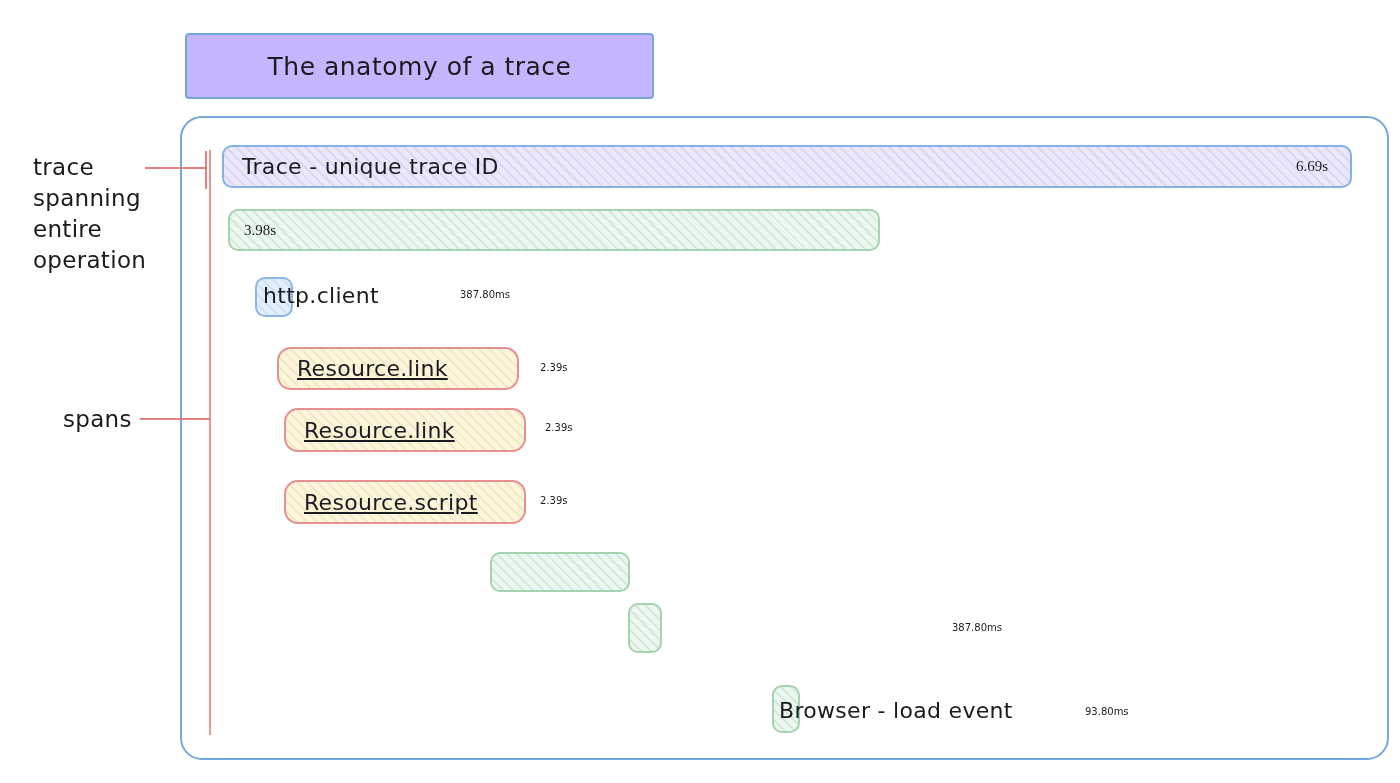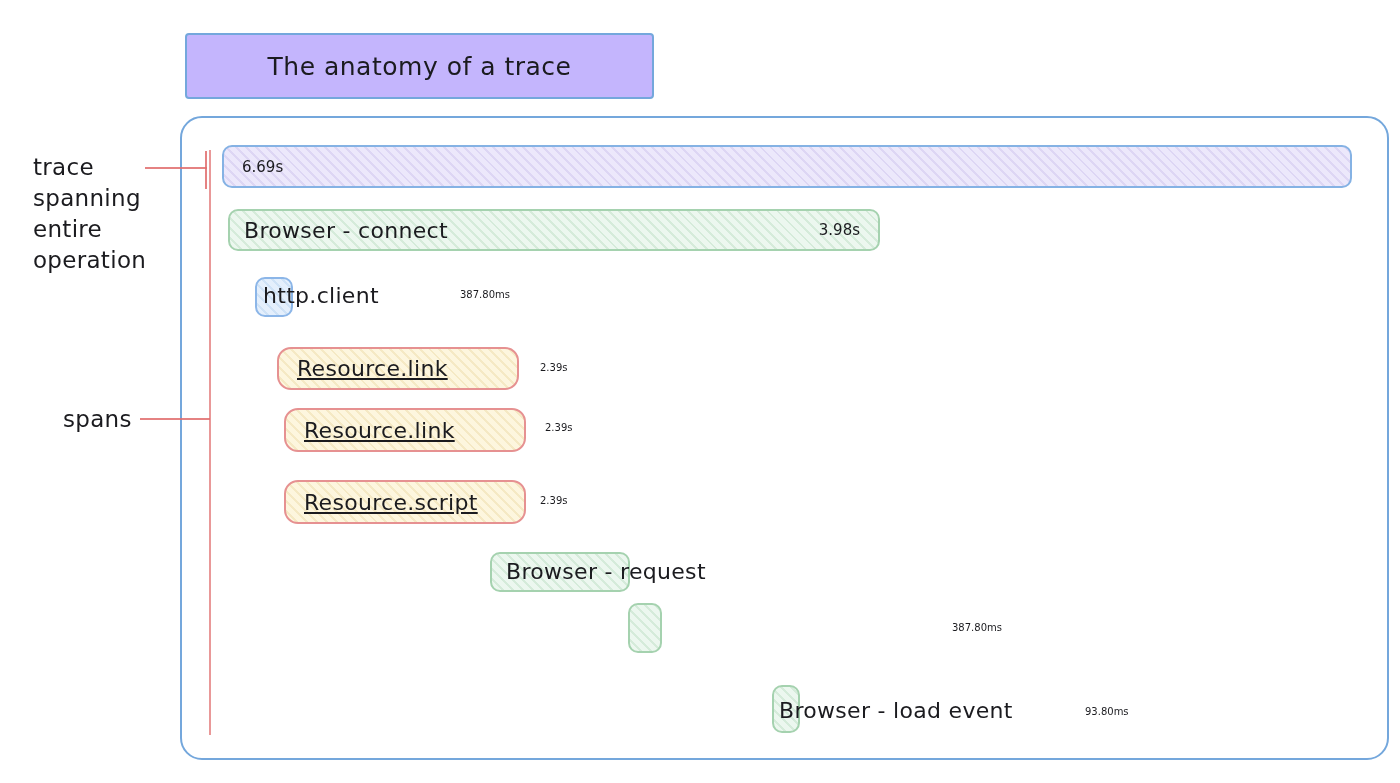--- a/index.html
+++ b/index.html
@@ -32,21 +32,21 @@
   .red-line { position: absolute; background: #e06c6c; opacity: 0.85; }
   
   .bar, .box {
     position: absolute; box-sizing: border-box;
   }
   .bar {
     display: flex; align-items: center; justify-content: space-between;
     border-radius: 10px;
   }
   .bar-label { font-size: 22px; letter-spacing: 0.3px; white-space: nowrap; }
-  .bar-duration { font-size: 15px; white-space: nowrap; }
+  .bar-duration { font-size: 15px; white-space: nowrap; font-family: Liberation Serif, serif; }
   .hatch-purple {
     background: repeating-linear-gradient(45deg, #ddd6f4 0px, #ddd6f4 2px, #ece8fb 2px, #ece8fb 7px);
     border: 2px solid #85b2e4;
   }
   .hatch-green {
     background: repeating-linear-gradient(45deg, #d5ebda 0px, #d5ebda 2px, #ecf7ef 2px, #ecf7ef 7px);
     border: 2px solid #a5d2af;
   }
   .hatch-blue {
     background: repeating-linear-gradient(45deg, #cfe2f6 0px, #cfe2f6 2px, #e4effc 2px, #e4effc 7px);
@@ -86,25 +86,25 @@
     <div>operation</div>
   </div>
   <div class="anno-text" style="left:63px; top:404px;">spans</div>
 
   <div class="red-line" style="left:145px; top:167px; width:62px; height:2px;"></div>
   <div class="red-line" style="left:205px; top:151px; width:2px; height:38px;"></div>
   <div class="red-line" style="left:140px; top:418px; width:70px; height:2px;"></div>
   <div class="red-line" style="left:209px; top:150px; width:2px; height:585px; opacity:0.7;"></div>
 
   <div class="bar hatch-purple" style="left:222px; top:145px; width:1130px; height:43px; padding:0 22px 0 18px;">
+    <span class="bar-label">Trace - unique trace ID</span>
     <span class="bar-duration">6.69s</span>
   </div>
 
   <div class="bar hatch-green" style="left:228px; top:209px; width:652px; height:42px; padding:0 18px 0 14px;">
-    <span class="bar-label">Browser - connect</span>
     <span class="bar-duration">3.98s</span>
   </div>
 
   <div class="box hatch-blue" style="left:255px; top:277px; width:38px; height:40px;"></div>
   <span class="free-label" style="left:263px; top:283px;">http.client</span>
   <span class="duration-label" style="left:460px; top:289px;">387.80ms</span>
 
   <div class="box hatch-yellow resource-box" style="left:277px; top:347px; width:242px; height:43px;">
     <span class="bar-label">Resource.link</span>
   </div>
@@ -114,21 +114,20 @@
     <span class="bar-label">Resource.link</span>
   </div>
   <span class="duration-label" style="left:545px; top:422px;">2.39s</span>
 
   <div class="box hatch-yellow resource-box" style="left:284px; top:480px; width:242px; height:44px;">
     <span class="bar-label">Resource.script</span>
   </div>
   <span class="duration-label" style="left:540px; top:495px;">2.39s</span>
 
   <div class="box hatch-green" style="left:490px; top:552px; width:140px; height:40px;"></div>
-  <span class="free-label" style="left:506px; top:559px;">Browser - request</span>
 
   <div class="box hatch-green" style="left:628px; top:603px; width:34px; height:50px;"></div>
   <span class="duration-label" style="left:952px; top:622px;">387.80ms</span>
 
   <div class="box hatch-green" style="left:772px; top:685px; width:28px; height:48px;"></div>
   <span class="free-label" style="left:779px; top:698px;">Browser - load event</span>
   <span class="duration-label" style="left:1085px; top:706px;">93.80ms</span>
 
 </div>
 

